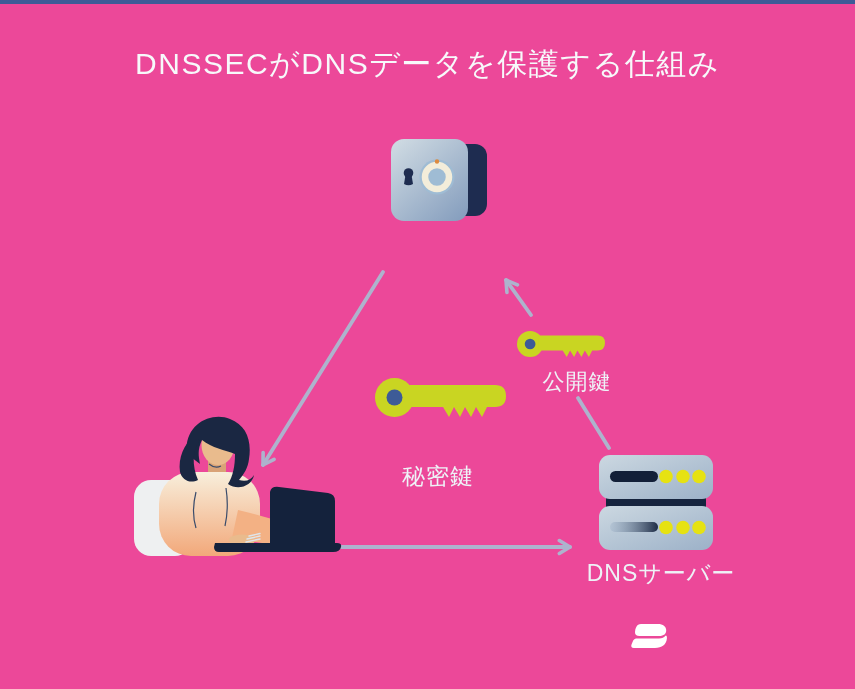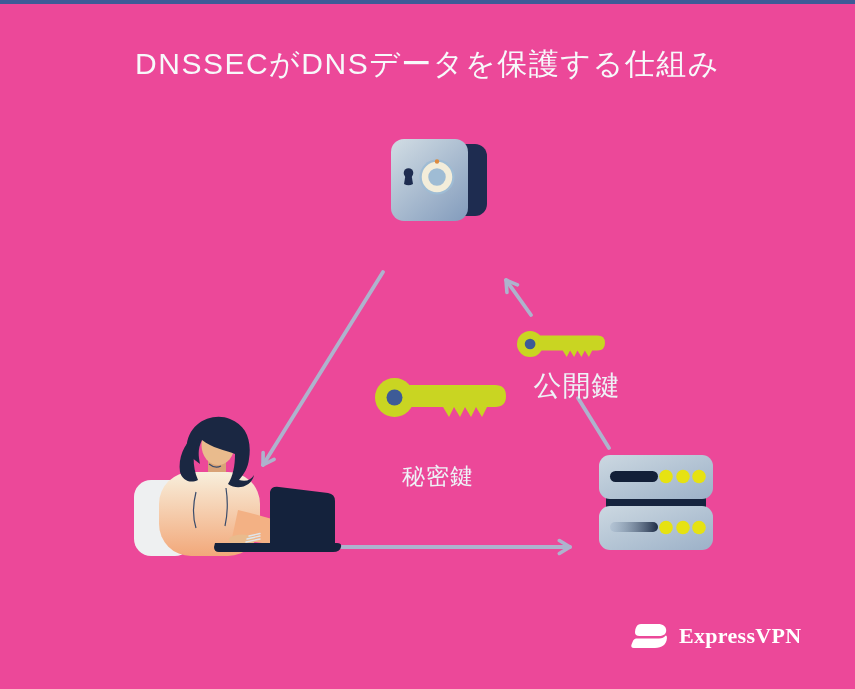--- a/index.html
+++ b/index.html
@@ -13,21 +13,21 @@
     text-align:center;color:#f7f9fb;font-size:30px;font-weight:500;
     letter-spacing:1.5px;
   }
   .lbl{
     position:absolute;transform:translateX(-50%);
     color:#eef2f7;font-size:23px;font-weight:400;white-space:nowrap;
     letter-spacing:1px;
   }
   .lbl-record{left:441px;top:228px;}
   .lbl-private{left:438px;top:457px;}
-  .lbl-public{left:577px;top:363px;font-size:28px;}
+  .lbl-public{left:577px;top:363px;font-size:22px;}
   .lbl-client{left:213px;top:558px;}
   .lbl-server{left:661px;top:554px;}
   .abs{position:absolute;}
   .arrows{position:absolute;left:0;top:0;}
   .logo{
     position:absolute;left:630px;top:617px;display:flex;align-items:center;gap:9px;
   }
   .logo-text{
     color:#ffffff;font-family:"Liberation Serif","DejaVu Serif",serif;
     font-size:22px;font-weight:600;letter-spacing:0.3px;
@@ -147,27 +147,27 @@
         <circle cx="84" cy="21.5" r="6.8"></circle>
         <circle cx="100" cy="21.5" r="6.8"></circle>
       <circle cx="67" cy="72.5" r="6.8"></circle>
         <circle cx="84" cy="72.5" r="6.8"></circle>
         <circle cx="100" cy="72.5" r="6.8"></circle>
     </g>
   </svg>
 
   <div class="lbl lbl-private">秘密鍵</div>
   <div class="lbl lbl-public">公開鍵</div>
+  <div class="lbl lbl-server">DNSサーバー</div>
 
   <div class="logo">
     <svg width="40" height="30" viewBox="0 0 40 30">
       <g fill="#ffffff">
         <path d="M11,3 C6.5,3 5.3,7.5 5,11 C4.8,13.5 6.5,15 9.5,15 L29,15
                  C34,15 36.2,12.5 36.2,9.5 C36.2,5.5 33,3 28,3 Z"></path>
         <path d="M35.8,14.5 C36.6,14.5 37.1,15.6 36.9,17.5 C36.3,23.5 32,27 25,27
                  L4,27 C1.4,27 0.7,25.4 1.6,23.3 L3.2,19.6 C3.9,18 5.2,17.4 7.5,17.4
                  L29,17.4 C32.2,17.4 34,16.6 35.8,14.5 Z"></path>
       </g>
     </svg>
-    <span class="logo-text">ExpressVPN</span>
   </div>
 
 </div>
 
 </body></html>

